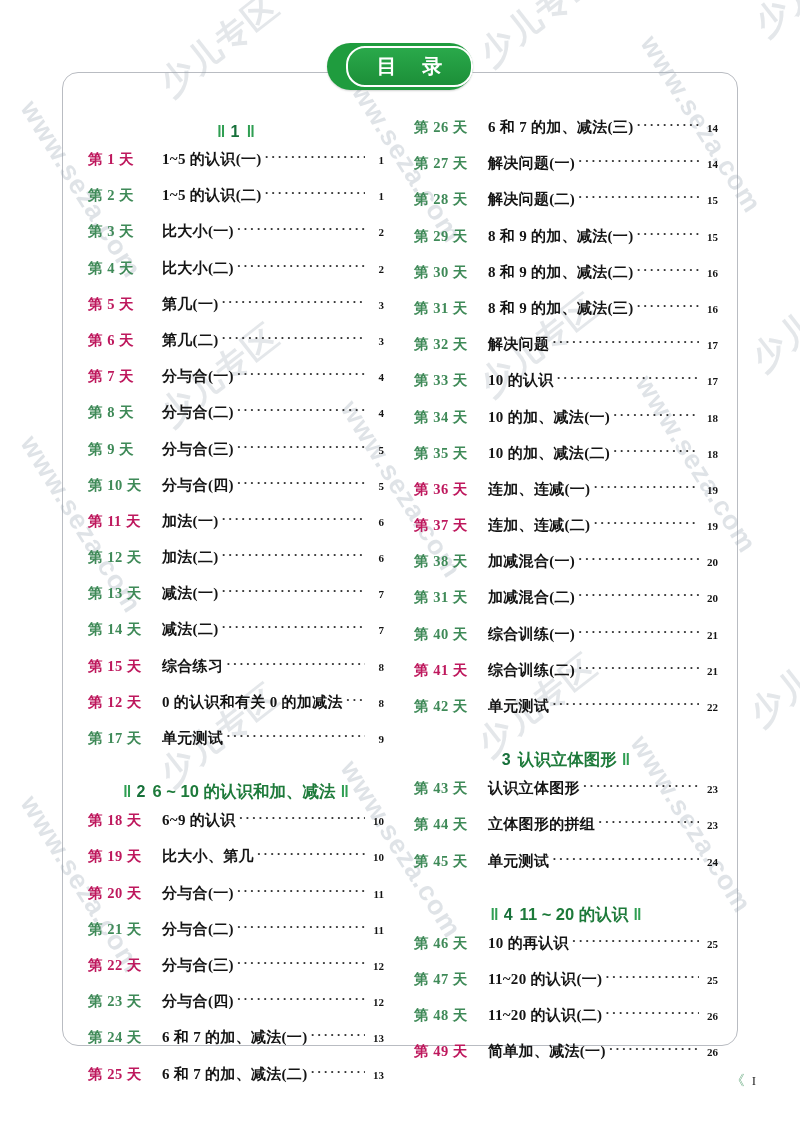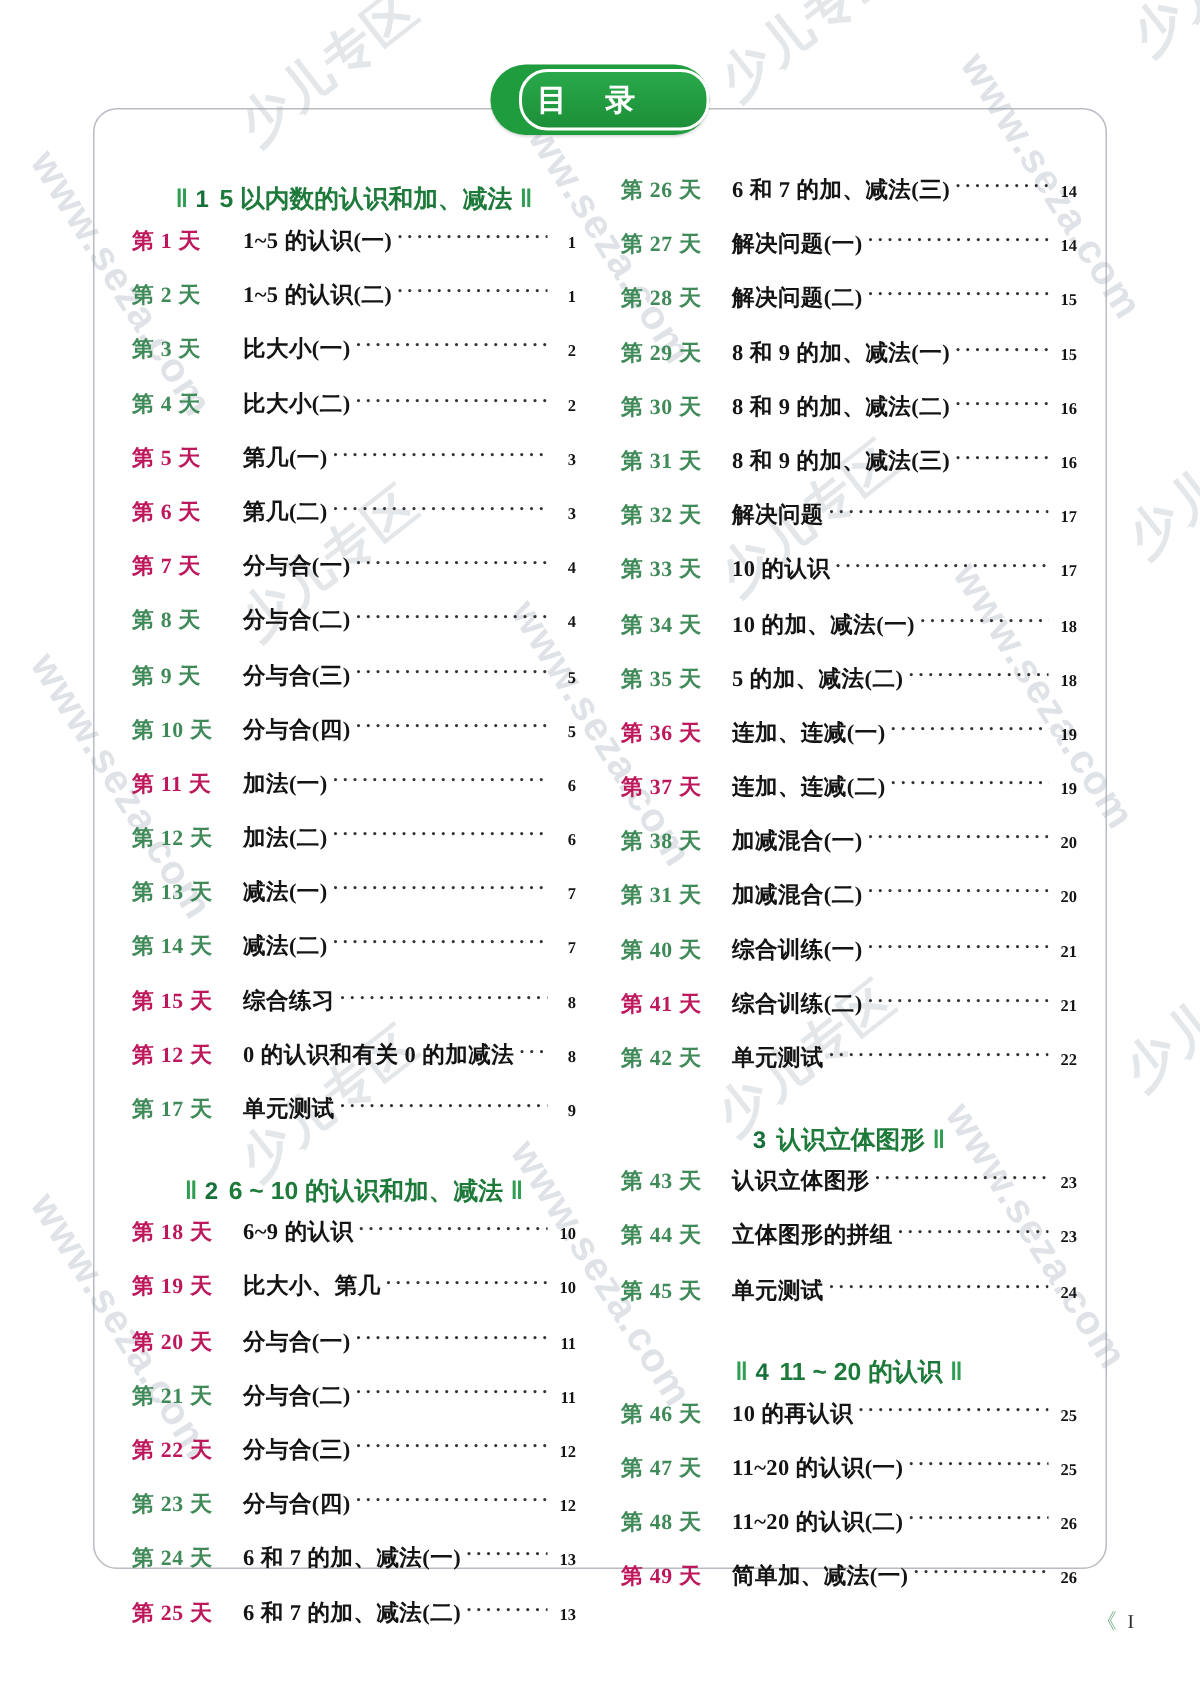--- a/index.html
+++ b/index.html
@@ -78,20 +78,21 @@
     box-shadow: 0 1px 2px rgba(0,0,0,0.18);
   }
   .pill-inner {
     width: 136px;
     height: 37px;
     border-radius: 19px;
     border: 2px solid #ffffff;
     background: linear-gradient(180deg,#2aa94b 0%, #1c8f38 100%);
     display: flex;
     align-items: center;
+    justify-content: center;
     margin-left: 19px;
   }
   .pill-text {
     color: #ffffff;
     font-size: 20px;
     font-weight: bold;
     letter-spacing: 10px;
     text-indent: 10px;
     font-family: "Liberation Sans", sans-serif;
   }
@@ -240,21 +241,20 @@
       <span class="pill-text">目  录</span>
     </div>
   </div>
 </div>
 
 <div id="columns">
   <div class="col col-left" id="col-left">
       <div class="section-head first">
         <span class="bar">‖</span>
         <span class="sec-num">1</span>
-        <span class="sec-title">5 以内数的认识和加、减法</span>
         <span class="bar">‖</span>
       </div>
       <div class="toc-row">
         <span class="day">第 1 天</span>
         <span class="entry">1~5 的认识(一)</span>
         <span class="leader"></span>
         <span class="pageno">1</span>
       </div>
       <div class="toc-row">
         <span class="day faded">第 2 天</span>
@@ -457,21 +457,21 @@
         <span class="pageno">17</span>
       </div>
       <div class="toc-row">
         <span class="day faded">第 34 天</span>
         <span class="entry">10 的加、减法(一)</span>
         <span class="leader"></span>
         <span class="pageno">18</span>
       </div>
       <div class="toc-row">
         <span class="day faded">第 35 天</span>
-        <span class="entry">5 的加、减法(二)</span>
+        <span class="entry">10 的加、减法(二)</span>
         <span class="leader"></span>
         <span class="pageno">18</span>
       </div>
       <div class="toc-row">
         <span class="day">第 36 天</span>
         <span class="entry">连加、连减(一)</span>
         <span class="leader"></span>
         <span class="pageno">19</span>
       </div>
       <div class="toc-row">

